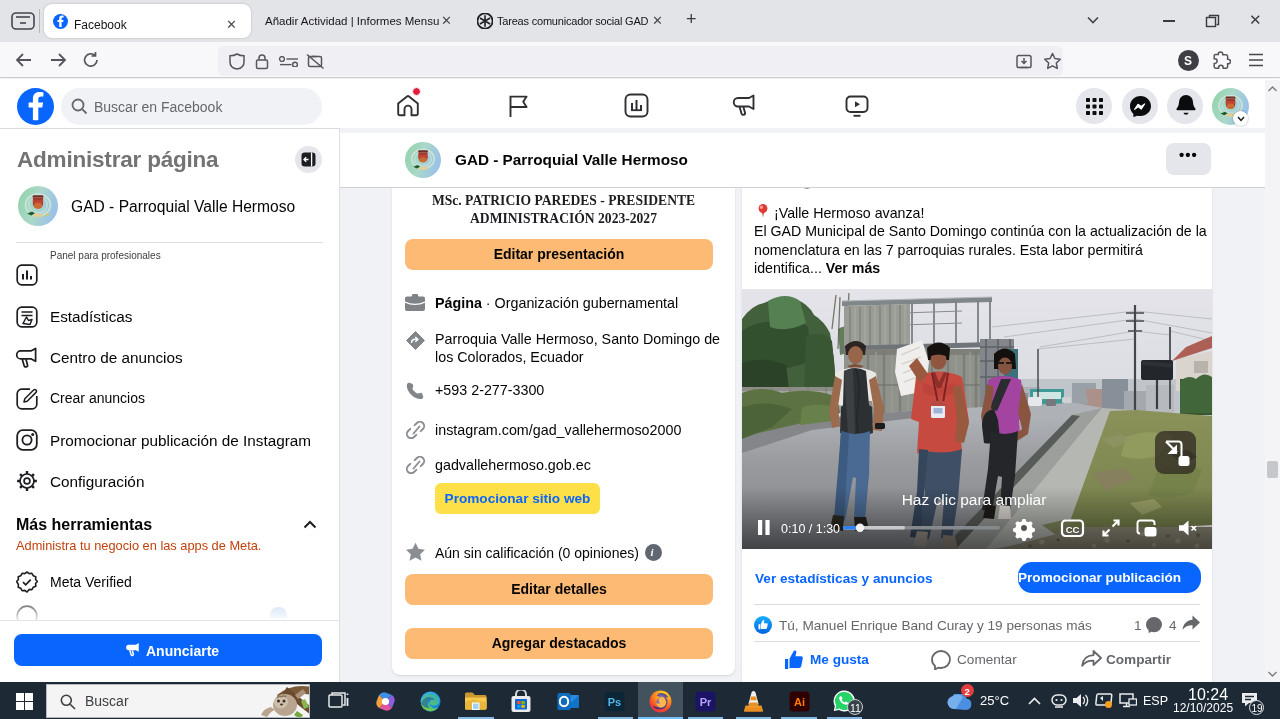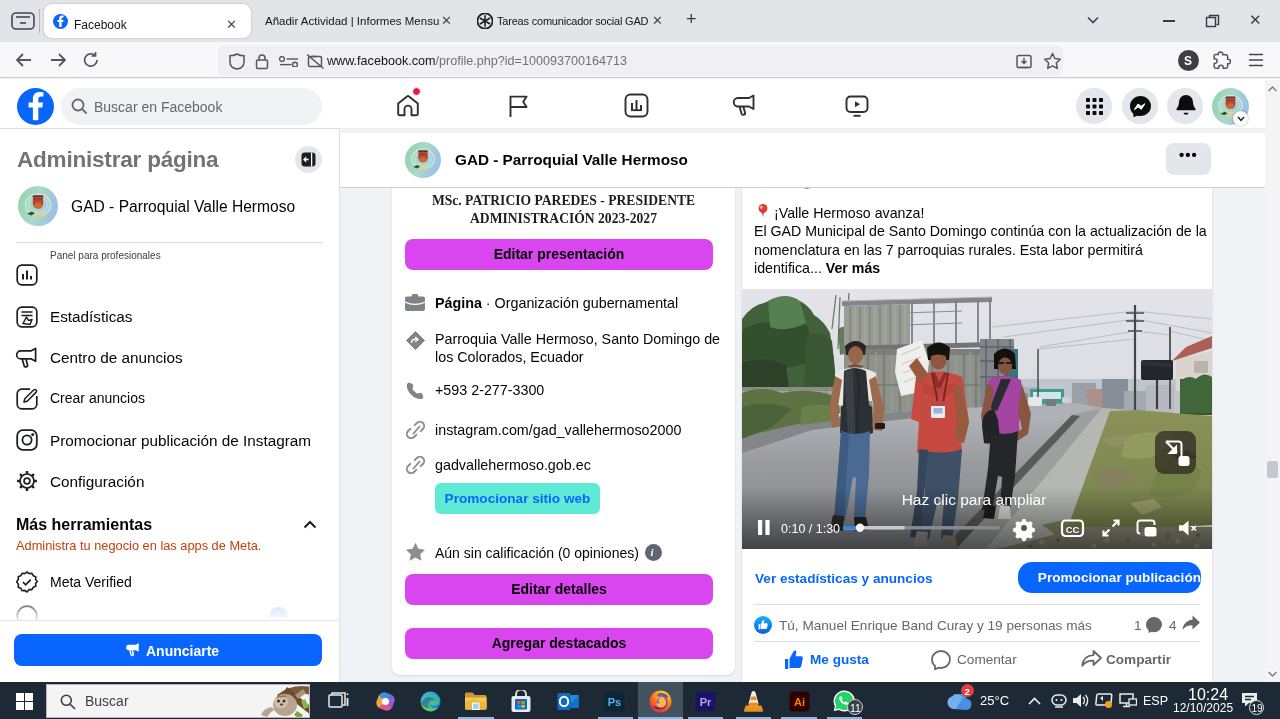--- a/index.html
+++ b/index.html
@@ -20,21 +20,21 @@
   #fbsearch { position:absolute; left:61px; top:88px; width:261px; height:37px; border-radius:19px; background:#f0f2f5; }
   .navcirc { position:absolute; width:36px; height:36px; border-radius:50%; background:#e4e6eb; top:88px; }
 
   
   #sidebar { position:absolute; left:0; top:129px; width:340px; height:553px; background:#fff; border-right:1px solid #dddfe3; }
   #mainbg { position:absolute; left:340px; top:128px; width:925px; height:554px; background:#f0f2f5; }
   #stickyhead { position:absolute; left:340px; top:133px; width:925px; height:55px; background:#fff; border-bottom:1px solid #ced0d4; }
   #card1 { position:absolute; left:392px; top:188px; width:343px; height:487px; background:#fff; border-radius:0 0 8px 8px; box-shadow:0 1px 2px rgba(0,0,0,.12); }
   #card2 { position:absolute; left:742px; top:188px; width:470px; height:494px; background:#fff; box-shadow:0 1px 2px rgba(0,0,0,.12); }
 
-  .gbtn { position:absolute; background:#d946ef; border-radius:8px; color:#050505; font-weight:bold; font-size:14px; text-align:center; }
+  .gbtn { position:absolute; background:#fdba74; border-radius:8px; color:#050505; font-weight:bold; font-size:14px; text-align:center; }
   .irow { position:absolute; left:43px; font-size:14.3px; color:#050505; }
 
   
   #sbar { position:absolute; right:0; top:80px; width:15px; height:602px; background:#f4f4f6; }
   #sthumb { position:absolute; right:2px; top:461px; width:11px; height:17px; background:#c4c7cc; border-radius:2px; }
 
   
   #taskbar { position:absolute; left:0; top:682px; width:1280px; height:37px; background:#1d2a35; }
   .uline { position:absolute; top:716.5px; height:2.5px; background:#85b9e5; }
   .traytxt { color:#fff; font-size:13px; }
@@ -103,21 +103,20 @@
       <circle cx="4" cy="3" r="2.4" fill="none" stroke="#55555e" stroke-width="1.4"></circle>
       <path d="M8.5 3 H20" stroke="#55555e" stroke-width="1.4"></path>
       <path d="M2 8.6 H13.5" stroke="#55555e" stroke-width="1.4"></path>
       <circle cx="17" cy="8.6" r="2.4" fill="none" stroke="#55555e" stroke-width="1.4"></circle>
     </svg>
   <svg class="abs" style="left:88px;top:7px" width="19" height="17" viewBox="0 0 19 17">
       <rect x="2.5" y="3.5" width="13" height="10" rx="1.5" fill="none" stroke="#55555e" stroke-width="1.5"></rect>
       <path d="M1 1.5 L17.5 15.5" stroke="#55555e" stroke-width="1.6"></path>
       <path d="M6 3.5 l4.5 0" stroke="#55555e" stroke-width="1.5"></path>
     </svg>
-  <span class="abs" style="left:102px;top:8px;font-size:12.6px;color:#15141a">&nbsp;&nbsp;www.facebook.com<span style="color:#70707a">/profile.php?id=100093700164713</span></span>
   <svg class="abs" style="left:797px;top:7px" width="18" height="17" viewBox="0 0 18 17">
       <rect x="2" y="2.5" width="14" height="12" rx="1.8" fill="none" stroke="#55555e" stroke-width="1.5"></rect>
       <path d="M9 5 v5 M6.5 8 L9 10.5 L11.5 8" stroke="#55555e" stroke-width="1.5" fill="none"></path>
       <path d="M5 14.5 h8" stroke="#55555e" stroke-width="1.5"></path>
     </svg>
   <svg class="abs" style="left:825px;top:6px" width="19" height="18" viewBox="0 0 19 18">
       <path d="M9.5 1.5 l2.4 5 5.4.7 -4 3.8 1 5.4 -4.8-2.6 -4.8 2.6 1-5.4 -4-3.8 5.4-.7z" fill="none" stroke="#55555e" stroke-width="1.5" stroke-linejoin="round"></path>
     </svg>
 </div>
 
@@ -340,21 +339,21 @@
 </svg>
 <span class="abs irow" style="left:435px;top:421.5px">instagram.com/gad_vallehermoso2000</span>
 <svg class="abs" style="left:405px;top:456px" width="21" height="18" viewBox="0 0 21 18">
   <g fill="none" stroke="#8a8d91" stroke-width="1.9" stroke-linecap="round">
   <path d="M8.5 12.5 L14.5 5.5"></path>
   <path d="M9.7 4.2 l2.2-2.2 a4.2 4.2 0 0 1 6 6 l-2.2 2.2"></path>
   <path d="M11.3 13.8 l-2.2 2.2 a4.2 4.2 0 0 1-6-6 l2.2-2.2"></path>
   </g>
 </svg>
 <span class="abs irow" style="left:435px;top:456.5px">gadvallehermoso.gob.ec</span>
-<div class="abs" style="left:435px;top:483px;width:165px;height:31px;border-radius:6px;background:#5eead4;color:#0866ff;font-weight:bold;font-size:13.6px;text-align:center;line-height:31px">Promocionar sitio web</div>
+<div class="abs" style="left:435px;top:483px;width:165px;height:31px;border-radius:6px;background:#fde047;color:#0866ff;font-weight:bold;font-size:13.6px;text-align:center;line-height:31px">Promocionar sitio web</div>
 <svg class="abs" style="left:404px;top:542px" width="23" height="21" viewBox="0 0 23 21">
   <path d="M11.5 0.8 l2.9 6 6.6.9 -4.8 4.6 1.2 6.5 -5.9-3.2 -5.9 3.2 1.2-6.5 L2 7.7 l6.6-.9z" fill="#8a8d91"></path>
 </svg>
 <span class="abs irow" style="left:435px;top:545px;font-size:14px">Aún sin calificación (0 opiniones)</span>
 <div class="abs" style="left:645px;top:544px;width:17px;height:17px;border-radius:50%;background:#606770"></div>
 <span class="abs" style="left:650.5px;top:546px;font-size:11px;color:#fff;font-family:'Liberation Serif',serif;font-weight:bold;font-style:italic">i</span>
 <div class="gbtn" style="left:405px;top:574px;width:308px;height:31px;line-height:31px">Editar detalles</div>
 <div class="gbtn" style="left:405px;top:628px;width:308px;height:31px;line-height:31px">Agregar destacados</div>
 
 <svg class="abs" style="left:757px;top:204px" width="12" height="14" viewBox="0 0 12 14">
@@ -584,21 +583,21 @@
     <path d="M3 13.5 A2.5 2.5 0 0 1 0.5 11 V3 A2.5 2.5 0 0 1 3 0.5 h12 A2.5 2.5 0 0 1 17.5 3 v2" fill="none" stroke="#fff" stroke-width="2"></path>
     <rect x="7.5" y="7" width="12" height="9.5" rx="2.5" fill="#fff"></rect>
   </g>
   <g transform="translate(437 231.5)">
     <path d="M0 4.8 h4.2 L9.5 0 v15 L4.2 10.2 H0z" fill="#fff"></path>
     <path d="M12.5 5.5 l4.5 4.5 M17 5.5 l-4.5 4.5" stroke="#fff" stroke-width="1.7"></path>
   </g>
 </svg>
 
 <span class="abs" style="left:755px;top:571px;font-size:13.6px;font-weight:bold;color:#0866ff">Ver estadísticas y anuncios</span>
-<div class="abs" style="left:1018px;top:562px;width:183px;height:31px;border-radius:14px;background:#0866ff;color:#fff;font-weight:bold;font-size:13.6px;text-align:right;line-height:31px">Promocionar publicación</div>
+<div class="abs" style="left:1018px;top:562px;width:183px;height:31px;border-radius:14px;background:#0866ff;color:#fff;font-weight:bold;font-size:13.6px;text-align:left;line-height:31px">Promocionar publicación</div>
 <div class="abs" style="left:754px;top:604px;width:446px;height:1px;background:#dadde1"></div>
 <svg class="abs" style="left:754px;top:616px" width="18" height="18" viewBox="0 0 18 18">
   <defs>
       <linearGradient id="lkg" x1="0" y1="0" x2="0" y2="1">
         <stop offset="0" stop-color="#18afff"></stop>
         <stop offset="1" stop-color="#0062df"></stop>
       </linearGradient>
     </defs>
   <circle cx="9" cy="9" r="9" fill="url(#lkg)"></circle>
   <path d="M4.5 8.2 h1.6 v5 H4.5z M6.6 13 V8.4 l2-3.8 a.9.9 0 0 1 1.7.5 l-.5 2.1 h2.9 a1 1 0 0 1 1 1.2 l-.7 3.5 a1.4 1.4 0 0 1-1.4 1.1z" fill="#fff"></path>

